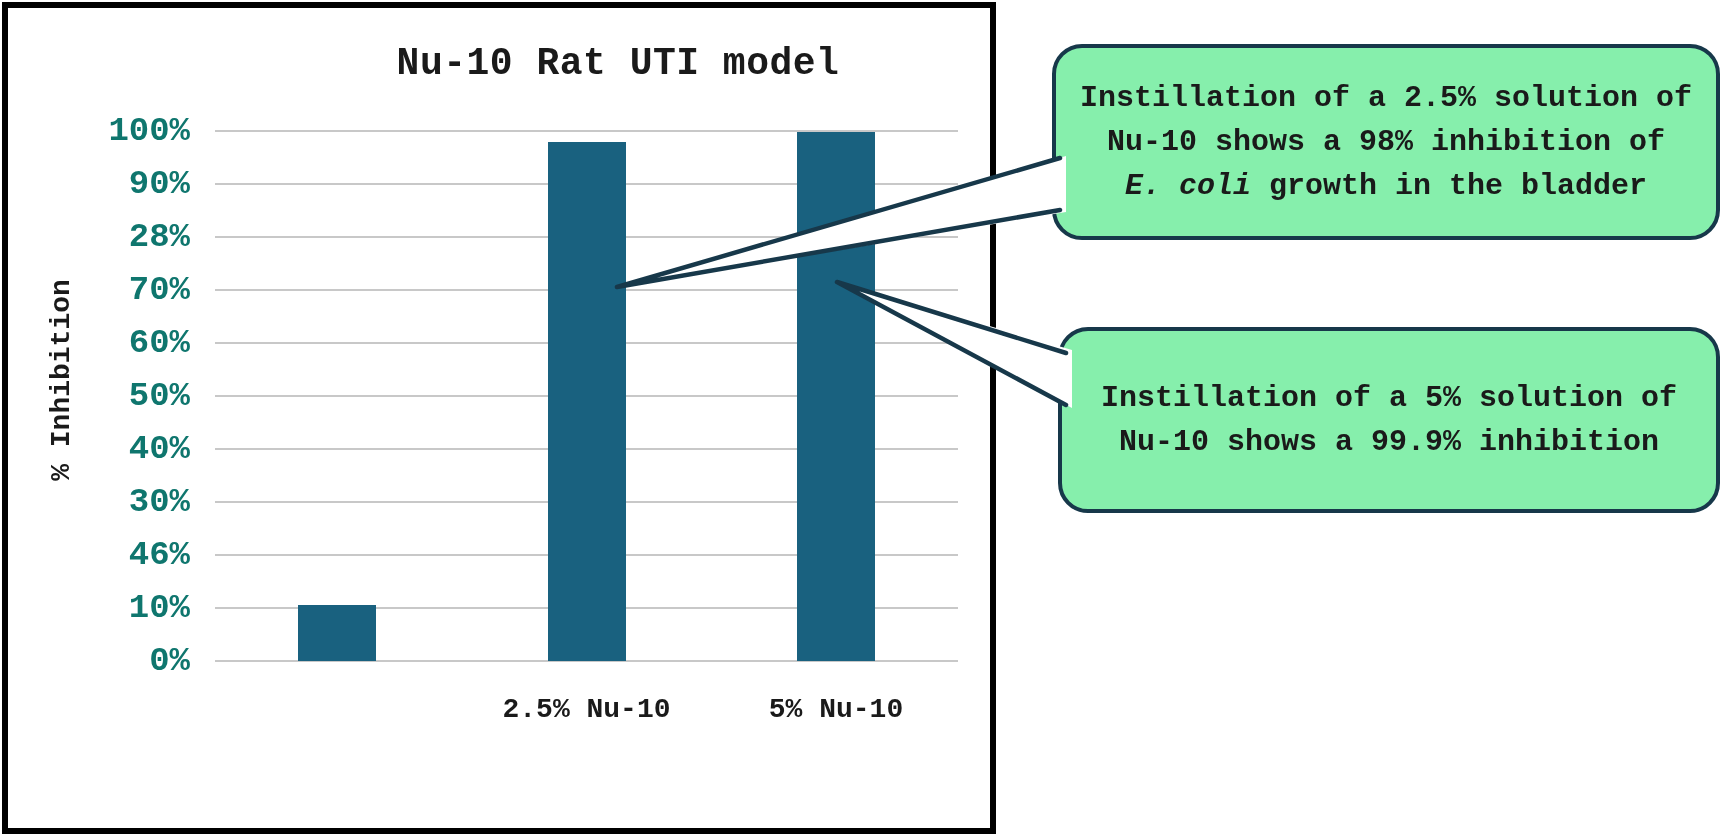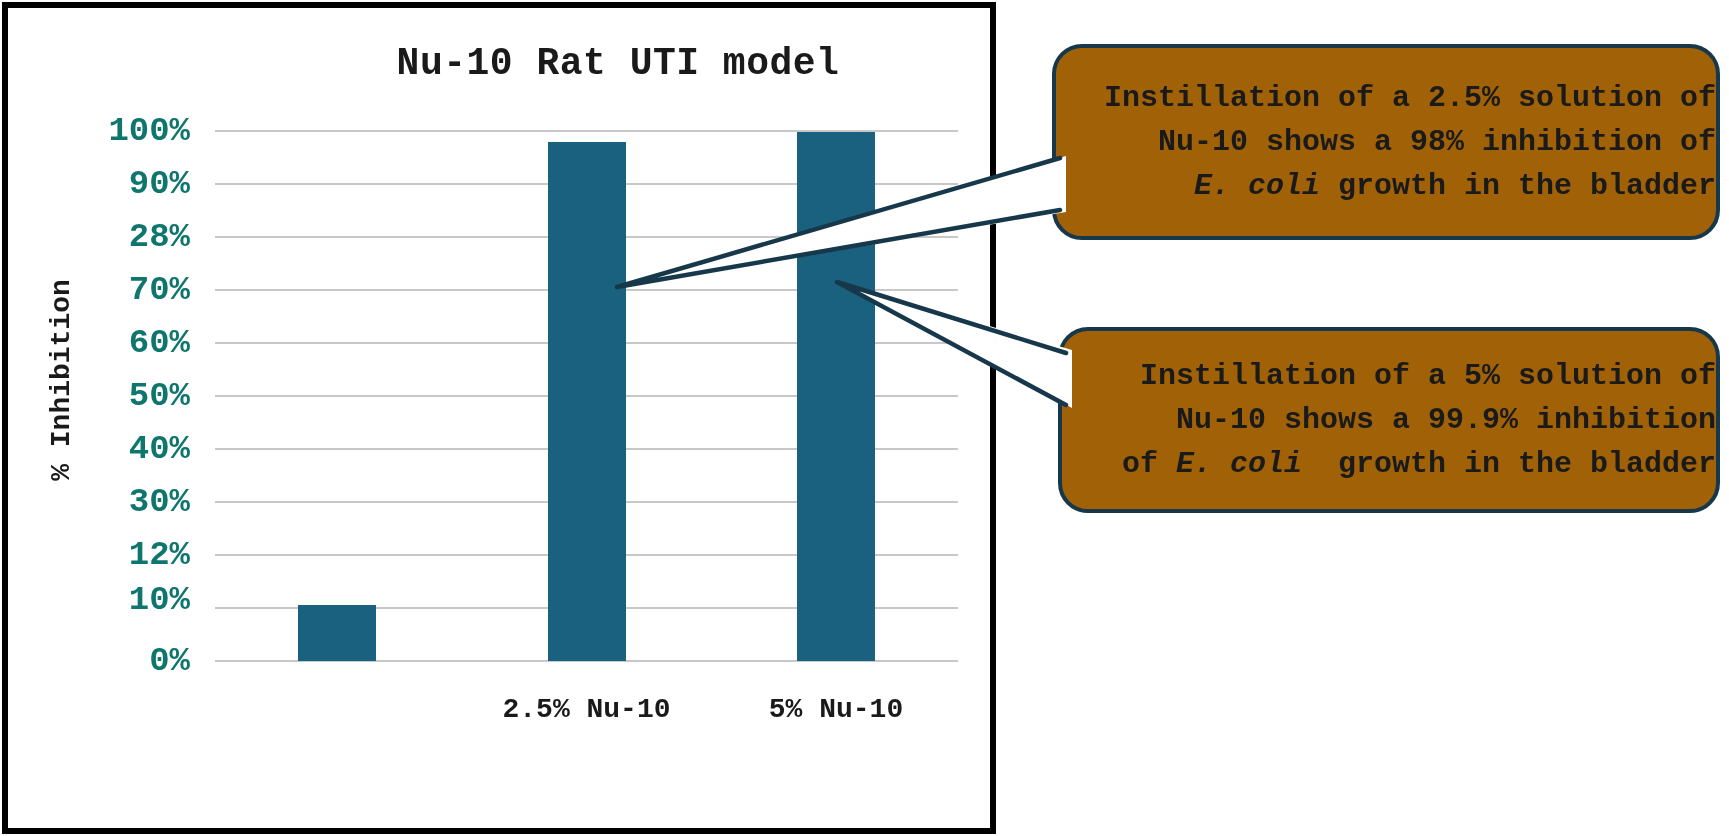--- a/index.html
+++ b/index.html
@@ -88,33 +88,32 @@
     text-align: center;
     font-size: 29px;
     font-weight: 700;
     color: #1a1a1a;
   }
 
   
   .callout {
     position: absolute;
     box-sizing: border-box;
-    background: #a16207;
+    background: #86efac;
     border: 4.5px solid #17384a;
     border-radius: 30px;
     display: flex;
     flex-direction: column;
     justify-content: center;
     text-align: center;
     font-size: 30px;
     font-weight: 700;
     line-height: 44px;
     color: #1a1a1a;
     z-index: 2;
-    align-items: flex-end;
   }
   #callout-1 { left: 1052px; top: 44px;  width: 668px; height: 196px; }
   #callout-2 { left: 1058px; top: 327px; width: 662px; height: 186px; }
   .callout-line { white-space: pre-wrap; }
   .it { font-style: italic; }
 
   
   #tails {
     position: absolute;
     left: 0; top: 0;
@@ -125,22 +124,22 @@
 </head>
 <body>
 
 <div id="canvas">
 
   <div class="chart-frame">
     <div class="chart-title">Nu-10 Rat UTI model</div>
     <div class="y-axis-label">% Inhibition</div>
     <div class="y-axis-ticks">
         <div class="ytick" style="bottom: 0px;">0%</div>
-        <div class="ytick" style="bottom: 61px;">10%</div>
-        <div class="ytick" style="bottom: 106px;">12%</div>
+        <div class="ytick" style="bottom: 53px;">10%</div>
+        <div class="ytick" style="bottom: 106px;">46%</div>
         <div class="ytick" style="bottom: 159px; margin-left: 28px;">30%</div>
         <div class="ytick" style="bottom: 212px;">40%</div>
         <div class="ytick" style="bottom: 265px;">50%</div>
         <div class="ytick" style="bottom: 318px;">60%</div>
         <div class="ytick" style="bottom: 371px;">70%</div>
         <div class="ytick" style="bottom: 424px;">28%</div>
         <div class="ytick" style="bottom: 477px;">90%</div>
         <div class="ytick" style="bottom: 530px;">100%</div>
       </div>
     <div class="plot-area">
@@ -165,21 +164,20 @@
 
   <div class="callout" id="callout-1">
     <div class="callout-line"><span>Instillation of a 2.5% solution of</span></div>
     <div class="callout-line"><span>Nu-10 shows a 98% inhibition of</span></div>
     <div class="callout-line"><span class="it">E. coli</span><span> growth in the bladder</span></div>
   </div>
 
   <div class="callout" id="callout-2">
     <div class="callout-line"><span>Instillation of a 5% solution of</span></div>
     <div class="callout-line"><span>Nu-10 shows a 99.9% inhibition</span></div>
-    <div class="callout-line"><span>of </span><span class="it">E. coli</span><span>  growth in the bladder</span></div>
   </div>
 
   <svg id="tails" width="1729" height="836" viewBox="0 0 1729 836">
     <g>
       <polygon points="617,287 1066,156 1066,212" fill="#ffffff"></polygon>
       <path d="M617,287 L1060,158 M617,287 L1060,210" fill="none" stroke="#17384a" stroke-width="4.5" stroke-linecap="round"></path>
     </g>
     <g>
       <polygon points="837,282 1072,350 1072,408" fill="#ffffff"></polygon>
       <path d="M837,282 L1066,353 M837,282 L1066,405" fill="none" stroke="#17384a" stroke-width="4.5" stroke-linecap="round"></path>

